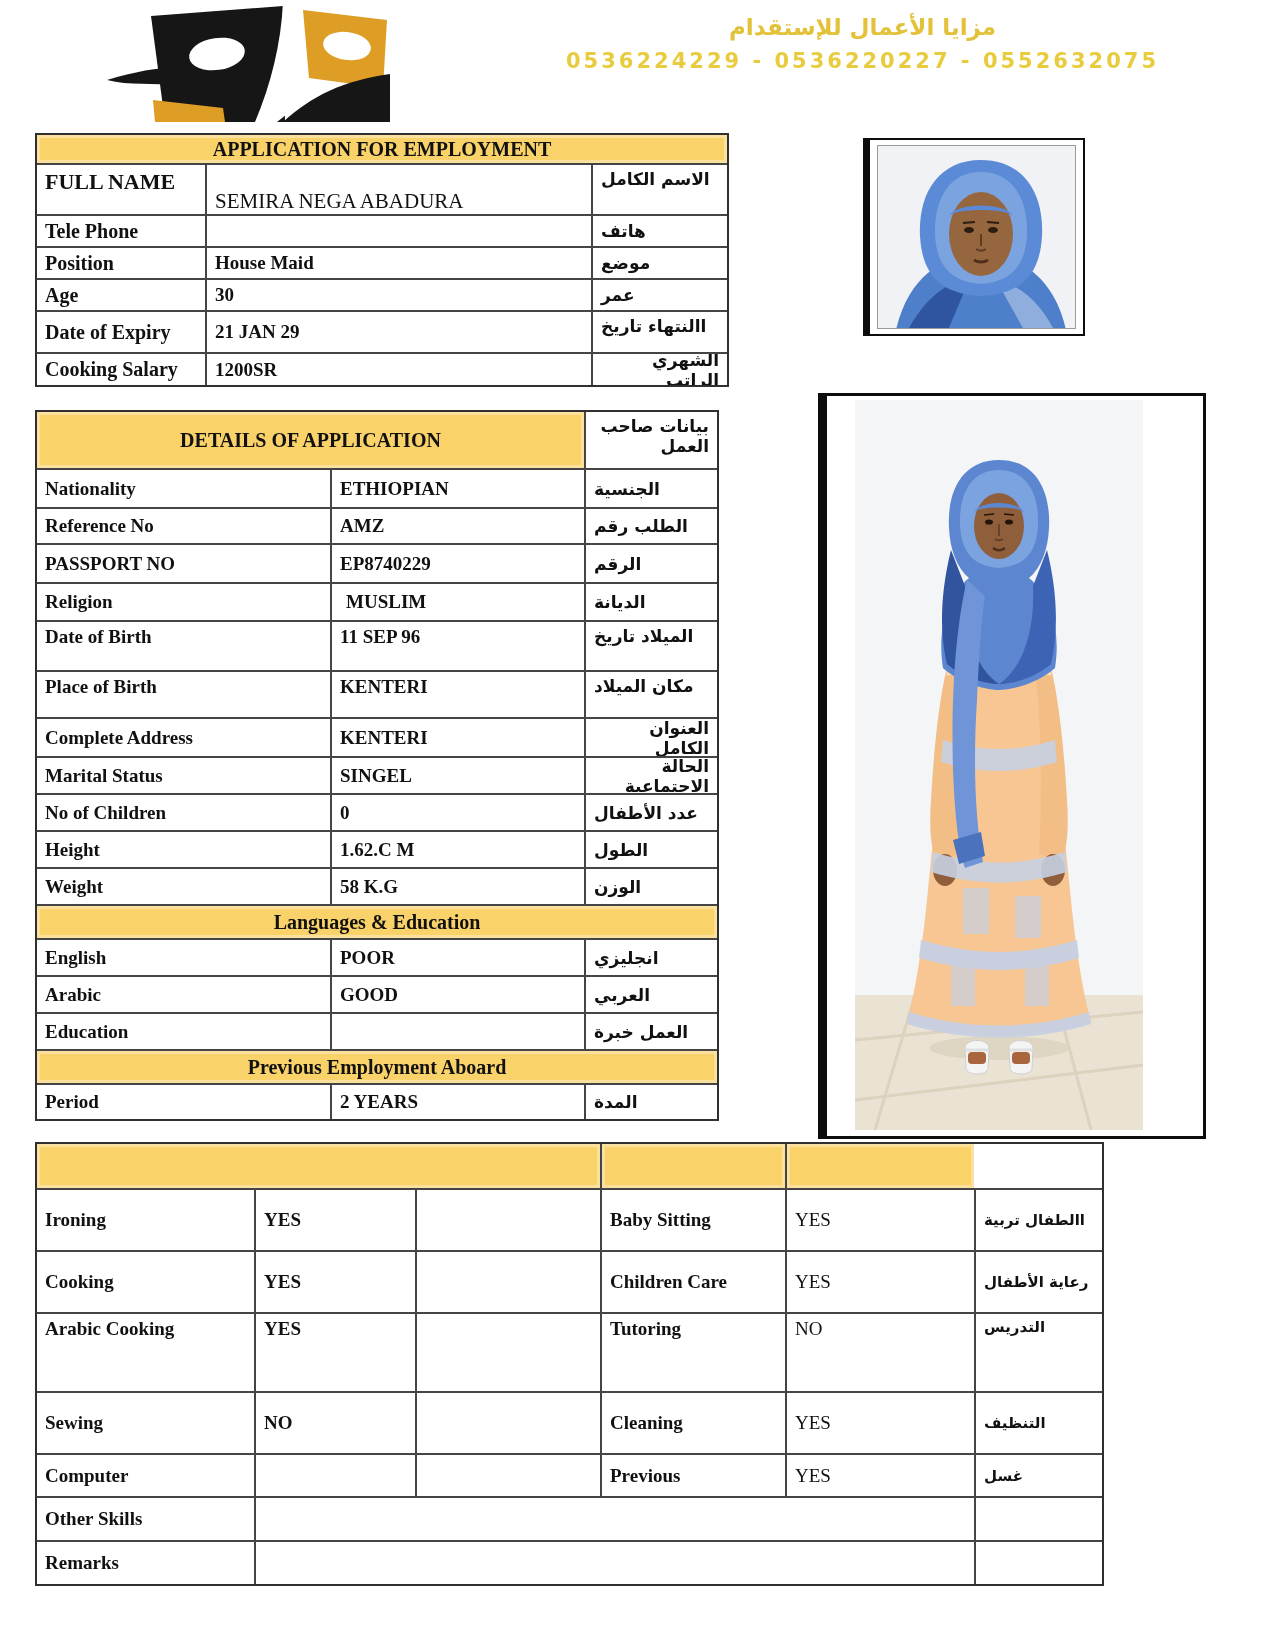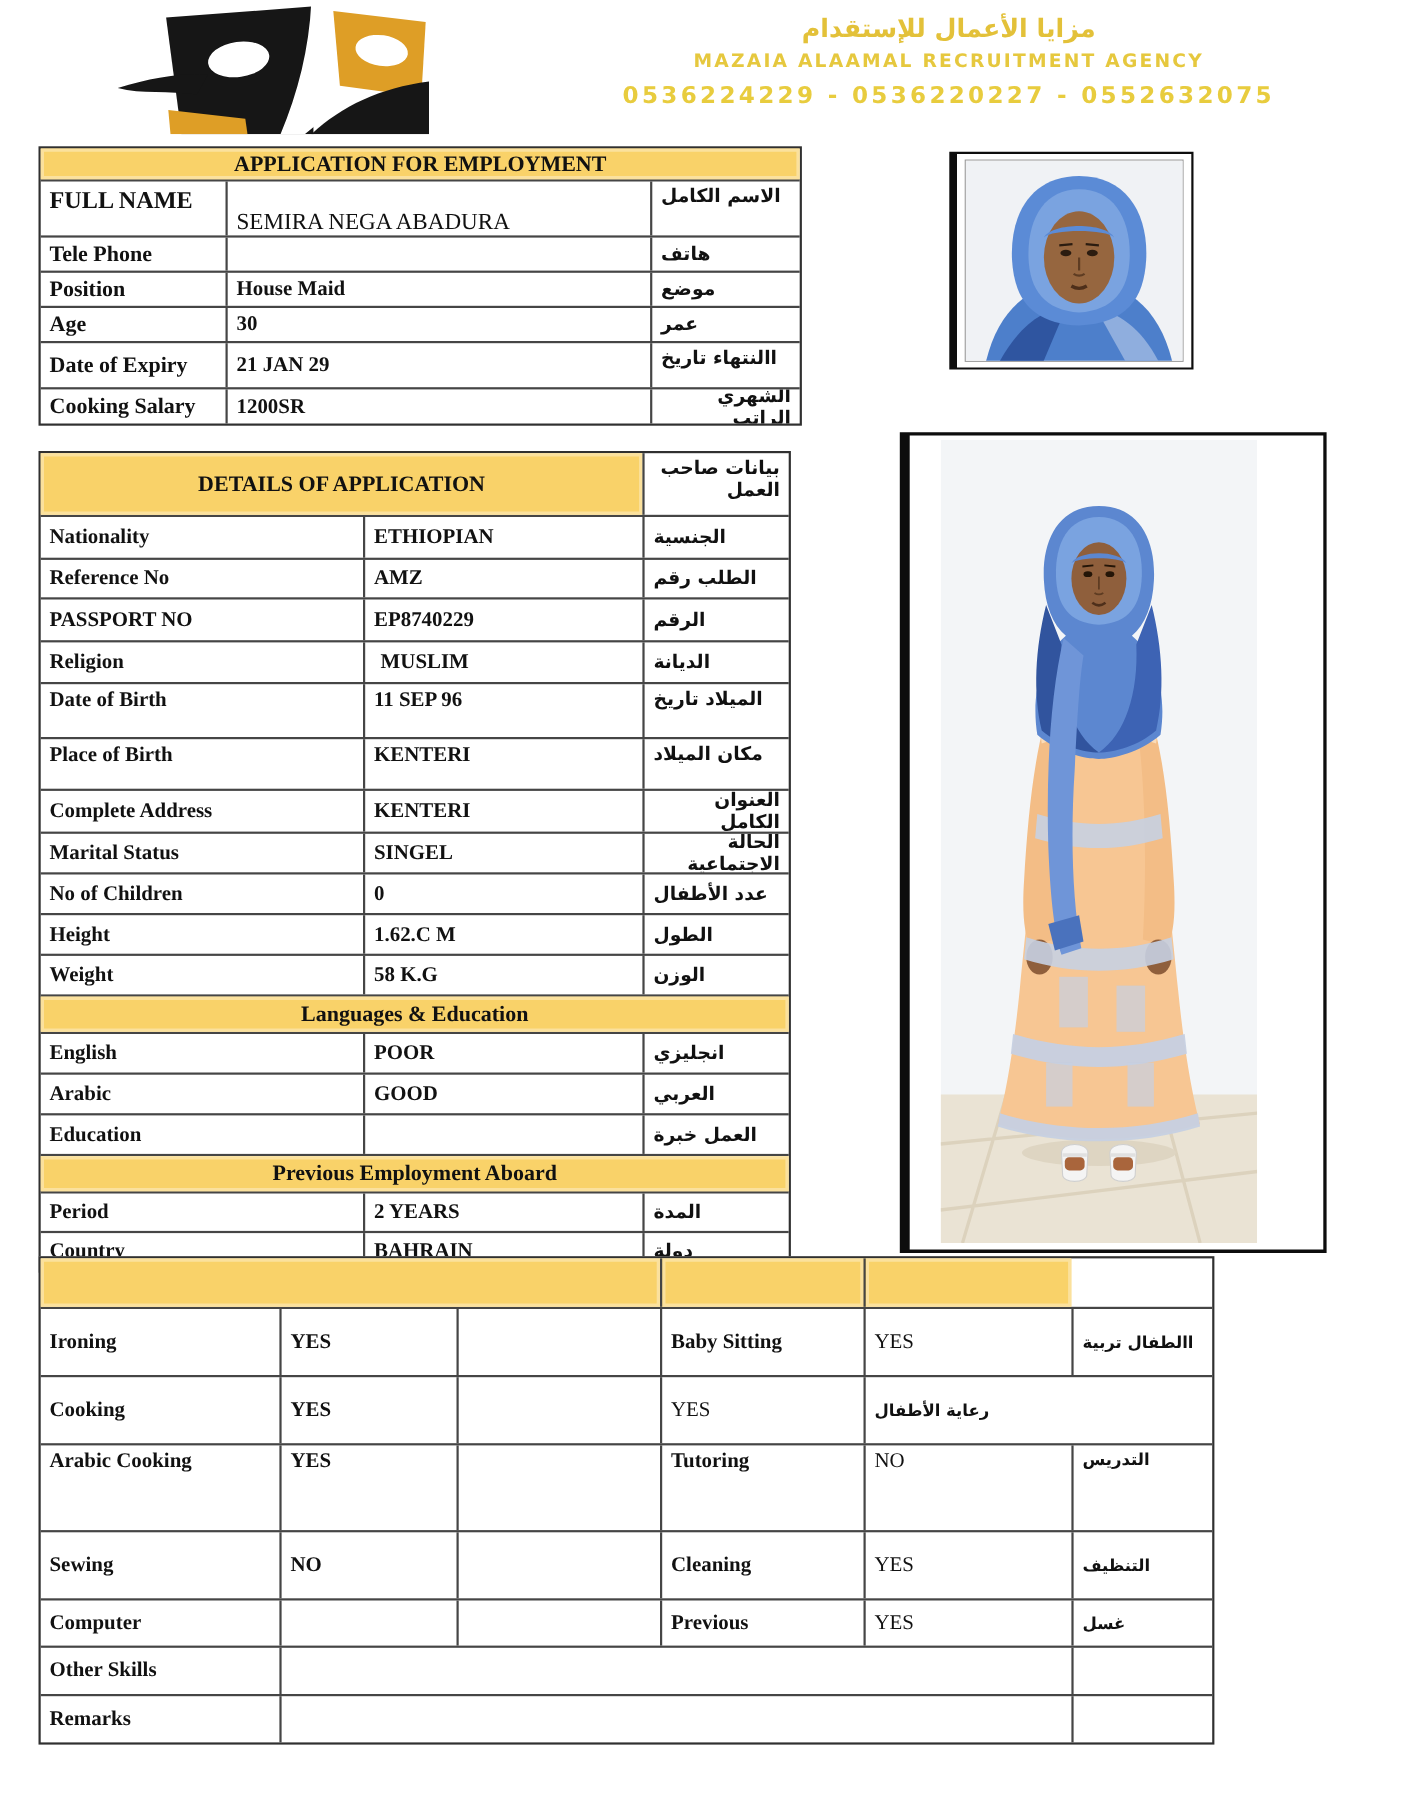--- a/index.html
+++ b/index.html
@@ -71,21 +71,20 @@
       <ellipse cx="112" cy="52" rx="28" ry="16" fill="#ffffff" transform="rotate(-8 112 52)"></ellipse>
       <path d="M150,120 C166,82 176,42 178,0 L202,0 C200,30 194,64 184,92 L226,40 L234,58 C214,84 190,106 172,120 Z" fill="#ffffff"></path>
       <path d="M198,8 L282,18 L278,86 L204,76 Z" fill="#de9e26"></path>
       <ellipse cx="242" cy="44" rx="24" ry="14" fill="#ffffff" transform="rotate(8 242 44)"></ellipse>
       <path d="M178,120 C206,94 240,78 285,72 L285,120 Z" fill="#161616"></path>
     </svg>
   </span>
 
   <div class="agency">
     <div class="ar-title">مزايا الأعمال للإستقدام</div>
-    <div class="en-title">MAZAIA ALAAMAL RECRUITMENT AGENCY</div>
     <div class="phones">0536224229 - 0536220227 - 0552632075</div>
   </div>
 
   <div class="photo-small">
     <div class="inner">
       <svg width="206" height="184" viewBox="0 0 206 184" preserveAspectRatio="none">
         <rect width="206" height="184" fill="#f0f2f5"></rect>
         <path d="M18,184 C30,132 62,110 103,108 C144,110 176,132 188,184 Z" fill="#4d7fcb"></path>
         <path d="M30,184 C48,150 70,136 92,132 L70,184 Z" fill="#2f55a0"></path>
         <path d="M176,184 C160,152 138,138 118,134 L146,184 Z" fill="#8faede"></path>
@@ -217,25 +216,20 @@
       <div class="c ar">العمل خبرة</div>
     </div>
     <div class="row full" style="height:32px">
       <div class="c hdr">Previous Employment Aboard</div>
     </div>
     <div class="row" style="height:34px">
       <div class="c l">Period</div>
       <div class="c v">2 YEARS</div>
       <div class="c ar">المدة</div>
     </div>
-    <div class="row" style="height:34px">
-      <div class="c l">Country</div>
-      <div class="c v">BAHRAIN</div>
-      <div class="c ar">دولة</div>
-    </div>
   </div>
 
   <div class="photo-large">
     <div class="inner">
       <svg width="288" height="730" viewBox="0 0 288 730" preserveAspectRatio="none">
         <rect width="288" height="730" fill="#f3f5f7"></rect>
         <rect y="595" width="288" height="135" fill="#eae3d4"></rect>
         <path d="M0,640 L288,612 M0,700 L288,665 M60,595 L20,730 M200,595 L236,730" stroke="#dcd2bd" stroke-width="3" fill="none"></path>
         <ellipse cx="144" cy="648" rx="70" ry="12" fill="#ded5c2"></ellipse>
 
@@ -291,20 +285,21 @@
       <div class="c v">YES</div>
       <div class="c"></div>
       <div class="c l">Baby Sitting</div>
       <div class="c v reg" style="font-size:19px">YES</div>
       <div class="c ar small">االطفال تربية</div>
     </div>
     <div class="row" style="height:60px">
       <div class="c l">Cooking</div>
       <div class="c v">YES</div>
       <div class="c"></div>
+      <div class="c l">Children Care</div>
       <div class="c v reg" style="font-size:19px">YES</div>
       <div class="c ar small">رعاية الأطفال</div>
     </div>
     <div class="row" style="height:77px">
       <div class="c l vtop">Arabic Cooking</div>
       <div class="c v vtop">YES</div>
       <div class="c"></div>
       <div class="c l vtop">Tutoring</div>
       <div class="c v reg vtop" style="font-size:19px">NO</div>
       <div class="c ar small vtop">التدريس</div>

